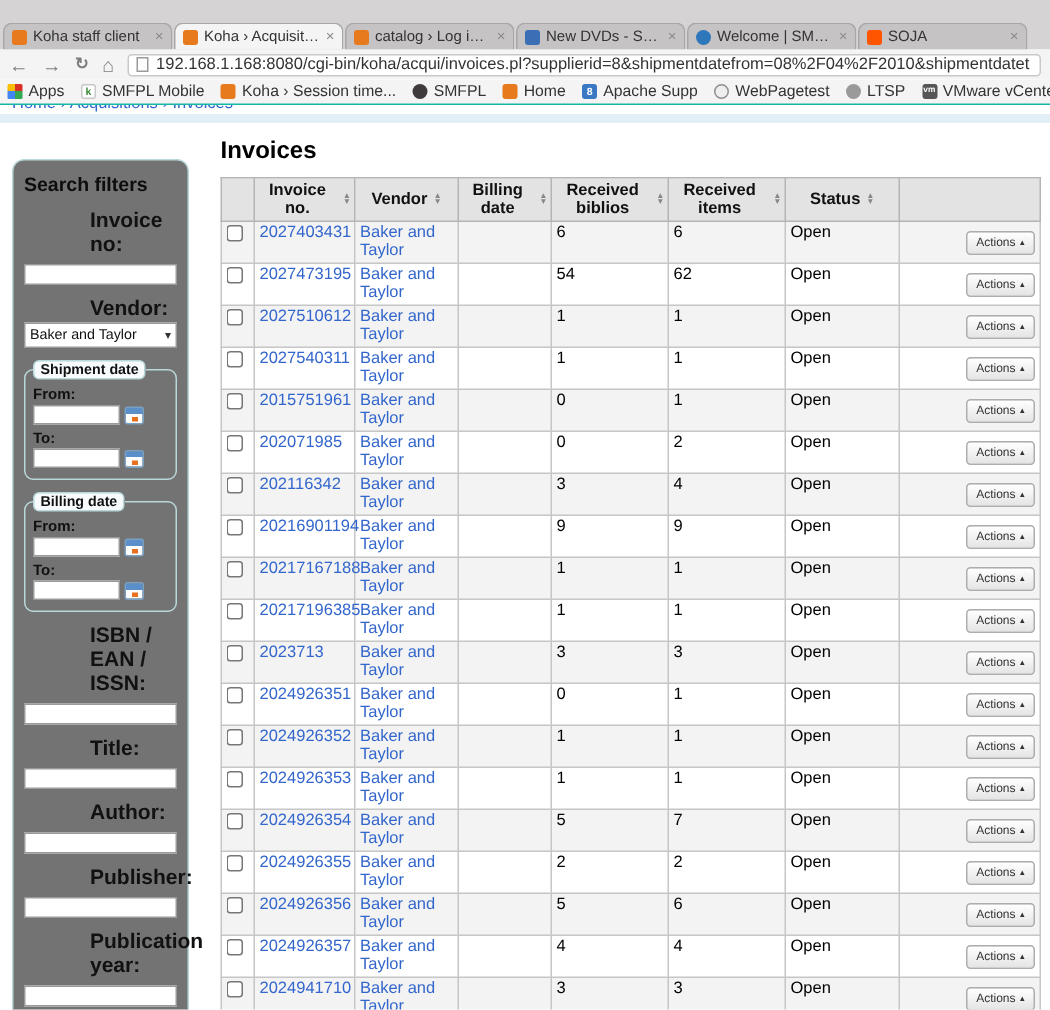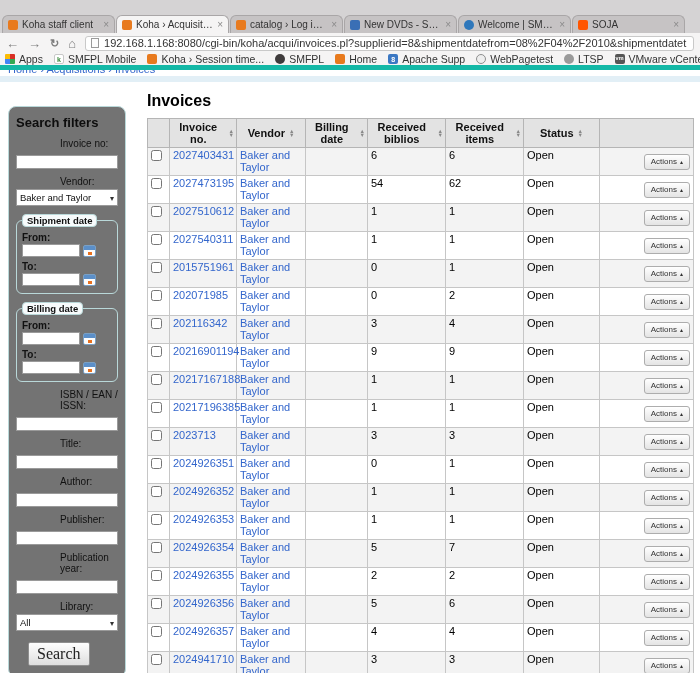--- a/index.html
+++ b/index.html
@@ -32,37 +32,37 @@
   .icon-vm-badge { background:#555; color:#fff; font-size:5.5px; font-weight:bold; }
 
   .toolbar { height:20px; background:#f5f4f4; display:flex; align-items:center; padding:0 6px; gap:9px; }
   .nav-btn { color:#7d7d7d; font-size:13px; line-height:1; flex:none; }
   .nav-btn.reload { font-size:11px; font-weight:bold; }
   .omnibox { flex:1; height:15px; background:#fff; border:1px solid #c9c9c9; border-radius:3px;
              display:flex; align-items:center; padding:0 5px; gap:5px; overflow:hidden; }
   .page-ic { width:8px; height:10px; border:1px solid #9a9a9a; background:#fdfdfd; flex:none; }
   .url { font-size:11px; color:#333; white-space:nowrap; }
 
-  .bookmarks { height:17px; background:#f5f4f4; border-bottom:5px solid #14b8a6; display:flex; align-items:center;
+  .bookmarks { height:17px; background:#f5f4f4; border-bottom:1px solid #14b8a6; display:flex; align-items:center;
                padding:0 5px; gap:11px; overflow:hidden; }
   .bm { display:flex; align-items:center; gap:4px; flex:none; }
   .bm-label { font-size:10.5px; color:#333; white-space:nowrap; }
 
   
   .crumb-clip { height:6px; overflow:hidden; background:#fff; }
   .crumb { display:block; font-size:11px; color:#3366cc; margin:-7px 0 0 8px; white-space:nowrap; }
   .blue-bar { height:6px; background:#e2eff6; }
 
   
   .content { position:relative; height:603px; background:#fff; }
 
   .sidebar { position:absolute; left:8px; top:24px; width:118px; }
   .filter-box { border:1px solid #b9d8d9; border-radius:8px; background:#737373; padding:8px 7px 10px; }
   .filters-title { font-size:13px; font-weight:bold; margin:0 0 8px; color:#0d0d0d; }
-  .f-label { font-size:10px; font-weight:normal; margin:7px 0 2px; color:#111;padding-left:44px; }
+  .f-label { font-size:14px; font-weight:bold; margin:7px 0 2px; color:#111;padding-left:44px; }
   .f-input { width:100%; height:14px; border:1px solid #9a9a9a; font-size:10px; padding:0 2px; background:#fff; }
   .f-select { width:100%; height:17px; border:1px solid #9a9a9a; background:#fff; font-size:9.5px;
               display:flex; align-items:center; justify-content:space-between; padding:0 3px; color:#111; }
   .sel-arrow::after { content:"▾"; font-size:8px; color:#333; }
   fieldset.dates { border:1px solid #b9d8d9; border-radius:6px; margin:8px 0 0; padding:1px 5px 7px; }
   fieldset.dates legend { font-size:9.5px; font-weight:bold; border:1px solid #b9d8d9; border-radius:4px;
                           padding:0 4px; background:#f7fbfc; color:#111; }
   .date-label { font-size:10px; font-weight:bold; margin:4px 0 1px; color:#111; }
   .date-row { display:flex; align-items:center; gap:3px; }
   .date-input { width:58px; height:13px; border:1px solid #9a9a9a; font-size:10px; background:#fff; }

